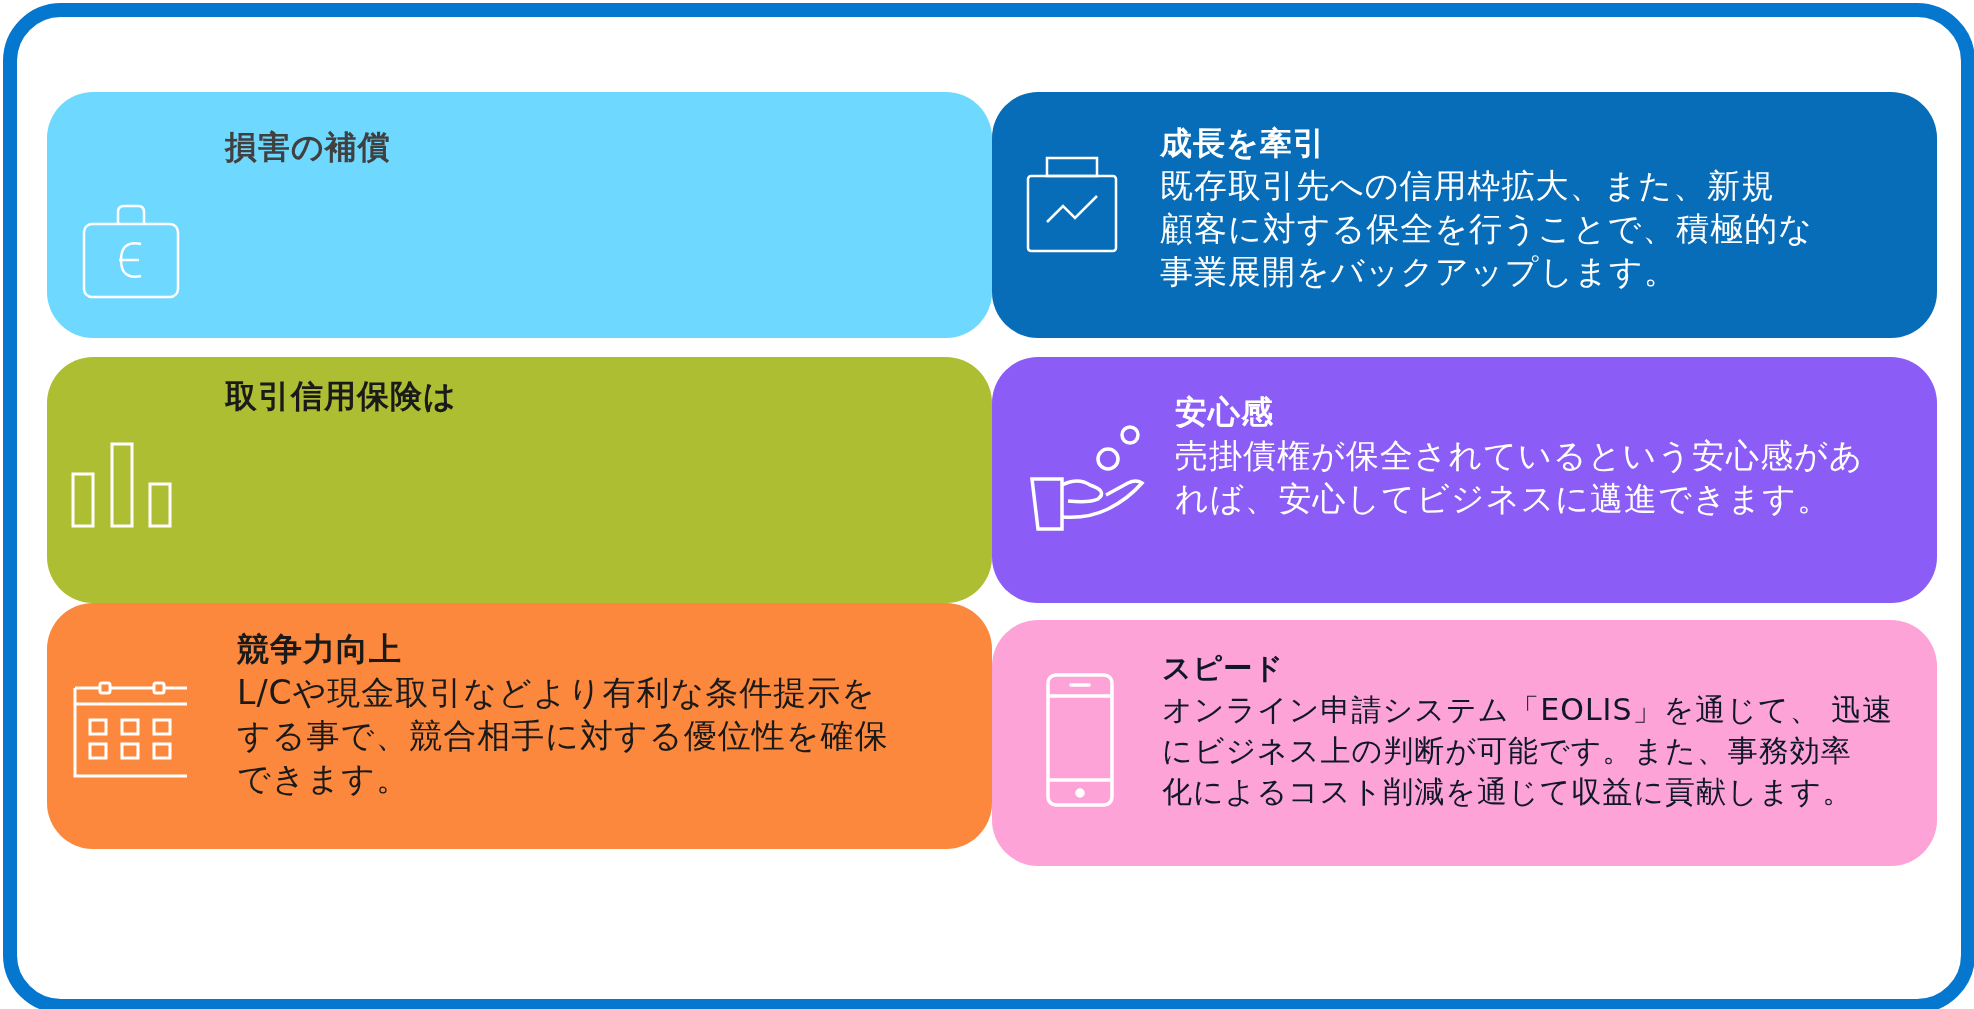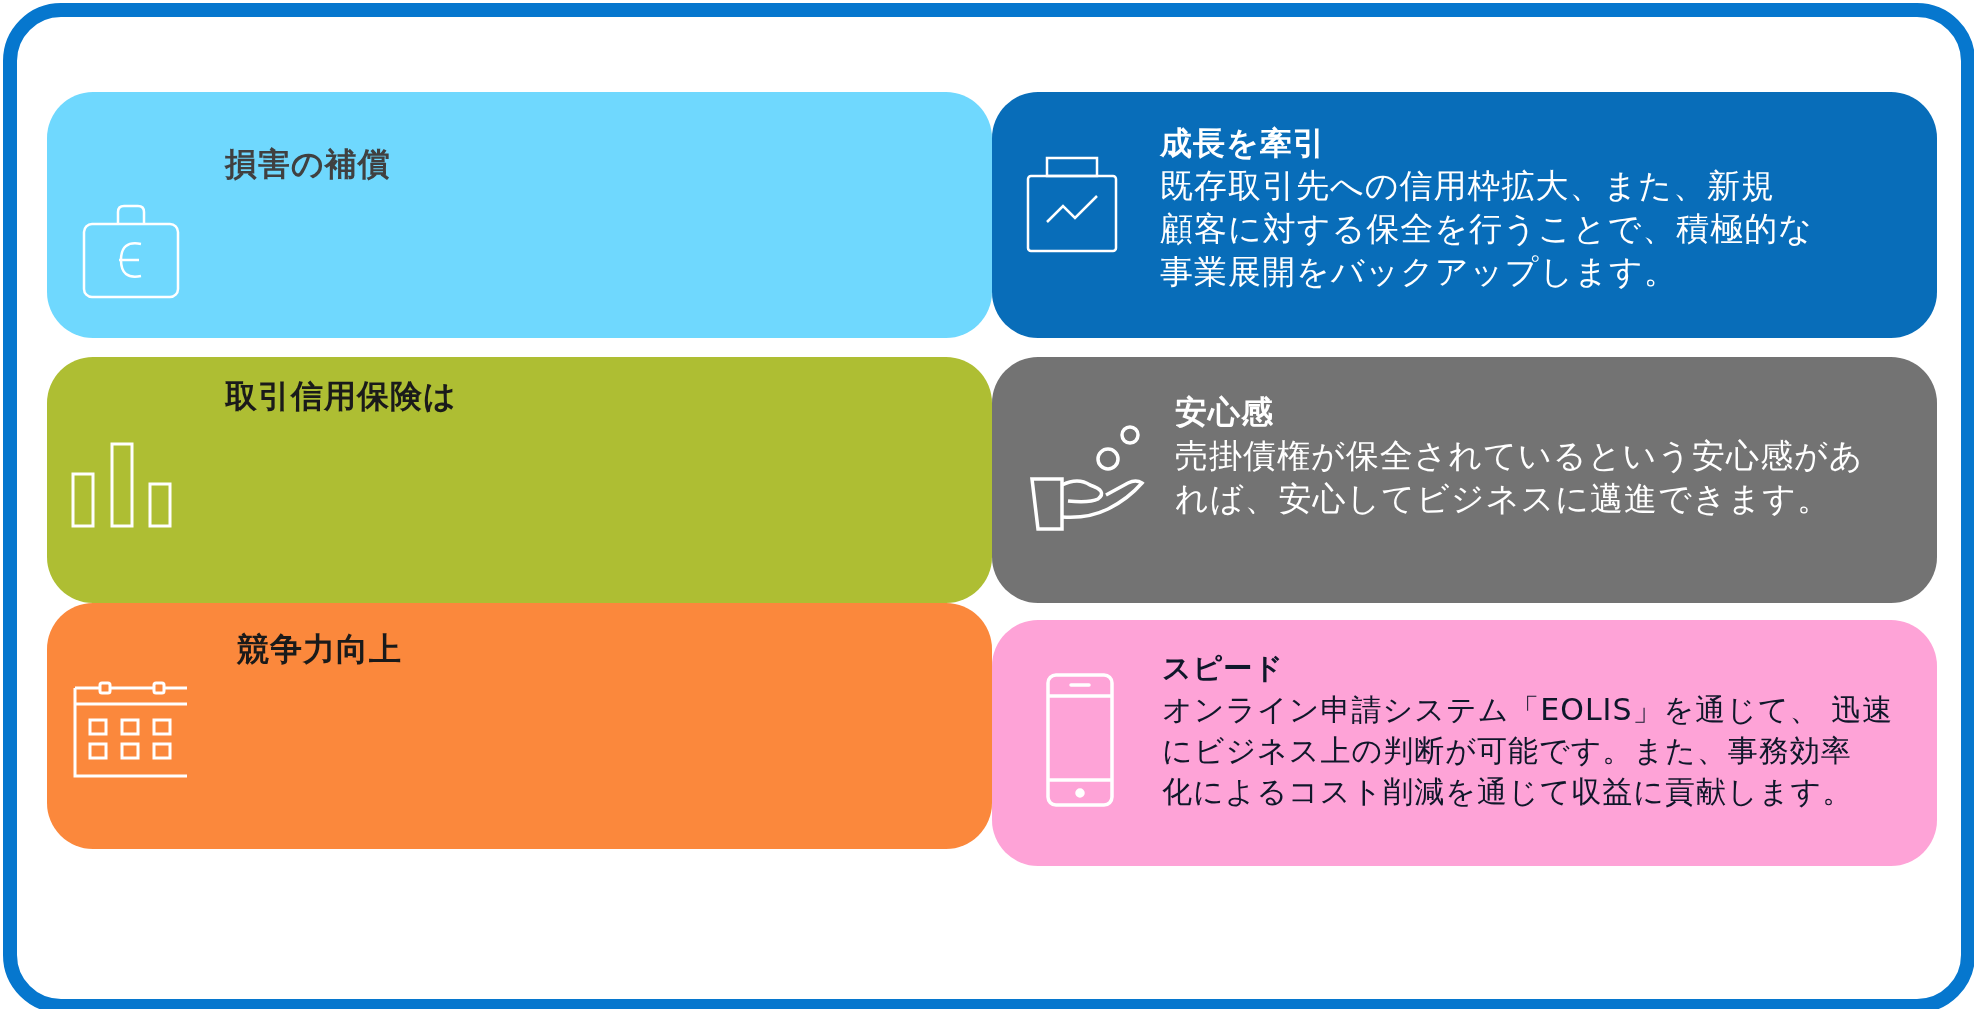--- a/index.html
+++ b/index.html
@@ -24,21 +24,21 @@
     .card .body { display: block; white-space: pre-line; }
 
     
     #c1 { left: 47px;  top: 92px;  width: 945px; height: 246px; }
     #c2 { left: 992px; top: 92px;  width: 945px; height: 246px; }
     #c3 { left: 47px;  top: 357px; width: 945px; height: 246px; }
     #c4 { left: 992px; top: 357px; width: 945px; height: 246px; }
     #c5 { left: 47px;  top: 603px; width: 945px; height: 246px; }
     #c6 { left: 992px; top: 620px; width: 945px; height: 246px; }
 
-    #c1 .text { left: 178px; top: 51px; text-align: right; }
+    #c1 .text { left: 178px; top: 34px; text-align: right; }
     #c2 .text { left: 168px; top: 32px; font-family: Liberation Mono, monospace; }
     #c3 .text { left: 178px; top: 18px; }
     #c4 .text { left: 183px; top: 34px; }
     #c5 .text { left: 190px; top: 25px; }
     #c6 .text { left: 170px; top: 28px; font-size: 30px; line-height: 41px; }
     #c6 .title { font-size: 29px; }
 
     #c1 .icon { left: 34px; top: 110px; }
     #c2 .icon { left: 33px; top: 62px; }
     #c3 .icon { left: 23px; top: 85px; }
@@ -87,21 +87,21 @@
       <rect x="3" y="32" width="20" height="52"></rect>
       <rect x="42" y="2" width="20" height="82"></rect>
       <rect x="80" y="42" width="20" height="42"></rect>
     </svg>
   </span>
   <div class="text">
     <span class="title">取引信用保険は</span>
   </div>
 </div>
 
-<div class="card" id="c4" style="background: #737373; color: rgb(255, 255, 255);">
+<div class="card" id="c4" style="background: #8b5cf6; color: rgb(255, 255, 255);">
   <span class="icon">
     <svg width="120" height="110" viewBox="0 0 120 110" fill="none" stroke="#ffffff" stroke-width="3.5">
       <circle cx="102" cy="14" r="8"></circle>
       <circle cx="80" cy="38" r="10"></circle>
       <path d="M4 58 H34 V108 H10 Z"></path>
       <path d="M34 64 Q50 56 62 64 Q80 70 70 78 Q62 82 40 80"></path>
       <path d="M34 96 Q60 98 80 88 Q100 78 114 62 Q108 58 100 62 L78 74"></path>
     </svg>
   </span>
   <div class="text">
@@ -122,20 +122,23 @@
       <rect x="18" y="42" width="16" height="14"></rect>
       <rect x="50" y="42" width="16" height="14"></rect>
       <rect x="82" y="42" width="16" height="14"></rect>
       <rect x="18" y="66" width="16" height="14"></rect>
       <rect x="50" y="66" width="16" height="14"></rect>
       <rect x="82" y="66" width="16" height="14"></rect>
     </svg>
   </span>
   <div class="text">
     <span class="title">競争力向上</span>
+    <span class="body">L/Cや現金取引などより有利な条件提示を
+する事で、競合相手に対する優位性を確保
+できます。</span>
   </div>
 </div>
 
 <div class="card" id="c6" style="background: rgb(254, 163, 215); color: #0f172a;">
   <span class="icon">
     <svg width="70" height="136" viewBox="0 0 70 136" fill="none" stroke="#ffffff" stroke-width="3.5">
       <rect x="3" y="3" width="64" height="130" rx="8"></rect>
       <line x1="3" y1="24" x2="67" y2="24"></line>
       <line x1="3" y1="108" x2="67" y2="108"></line>
       <line x1="26" y1="13" x2="44" y2="13" stroke-linecap="round"></line>

